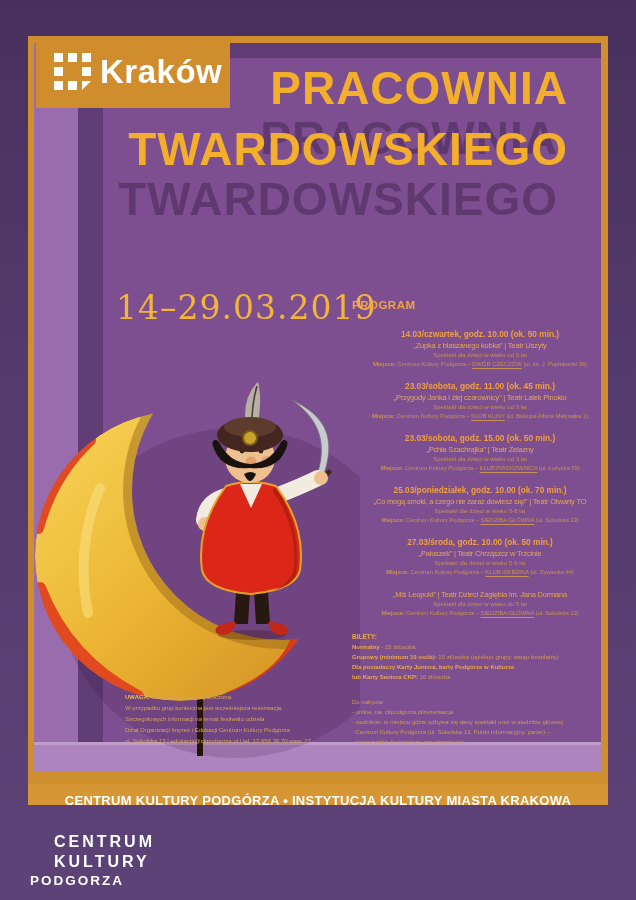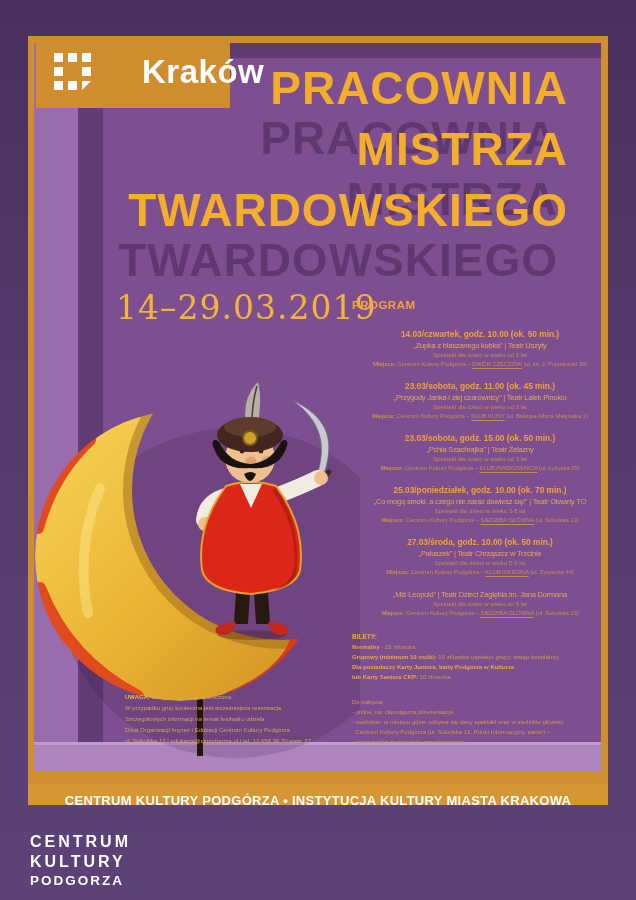--- a/index.html
+++ b/index.html
@@ -14,21 +14,21 @@
   .frame{left:28px;top:36px;width:580px;height:769px;background:#cf8f2e;}
   .panel{position:absolute;left:6px;top:7px;width:567px;height:729px;background:#7d4f90;overflow:hidden;}
   .stripe-light{position:absolute;left:0;top:0;width:44px;height:702px;background:#996cad;}
   .stripe-dark{position:absolute;left:44px;top:65px;width:25px;height:637px;background:#613d75;}
   .top-shadow{position:absolute;left:69px;top:0;right:0;height:15px;background:#5e3a71;opacity:.9;}
   .floor{position:absolute;left:0;right:0;bottom:0;height:27px;background:#ae84bf;border-top:3px solid #c09ccd;}
   .banner-bottom{position:absolute;left:0;bottom:0;width:580px;height:21px;background:#d79634;
     color:#fff;font-weight:bold;font-size:13px;letter-spacing:.3px;text-align:center;line-height:33px;}
   
   .krakow{left:36px;top:36px;width:194px;height:72px;background:#d08d2d;}
-  .krakow-text{position:absolute;left:64px;top:17px;color:#fff;font-size:33px;font-weight:bold;letter-spacing:.5px;margin-left:42px;}
+  .krakow-text{position:absolute;left:64px;top:17px;color:#fff;font-size:33px;font-weight:bold;letter-spacing:.5px;}
   .krakow-icon{position:absolute;left:17px;top:16px;}
   
   .titleblock{left:120px;top:58px;width:448px;text-align:right;z-index:3;}
   .subtitle{font-family:"DejaVu Serif","Liberation Serif",serif;font-style:italic;
     font-size:21px;color:#f6d9c2;letter-spacing:1px;margin:0 2px 8px 0;}
   .bigline{font-size:46px;font-weight:bold;color:#f3ae2c;line-height:61px;letter-spacing:1px;
     text-shadow:-10px 50px 0 rgba(58,28,70,.45);}
   .dates{left:116px;top:288px;font-family:"DejaVu Serif","Liberation Serif",serif;
     font-size:33px;color:#f3b43a;letter-spacing:1px;z-index:3;}
   
@@ -45,21 +45,21 @@
   .tickets{left:352px;top:632px;width:256px;z-index:3;font-size:6px;line-height:10px;color:#cf9a4e;}
   .tickets .hd{font-size:6.5px;font-weight:bold;color:#eaa83e;}
   .tickets .b{font-weight:bold;color:#eaa83e;}
   .tline{white-space:nowrap;}
   .purchase{left:352px;top:697px;width:256px;z-index:3;font-size:6px;line-height:10px;color:#cf9a4e;}
   .pre{white-space:pre-wrap;}
   .note{left:125px;top:692px;width:232px;z-index:3;font-size:6px;line-height:11px;color:#d6a455;}
   .note .lbl{font-weight:bold;color:#ecba4a;}
   
   .ckp-logo{left:30px;top:832px;color:#fff;font-weight:bold;z-index:3;}
-  .ckp-l1{font-size:16px;letter-spacing:3px;line-height:20px;}
+  .ckp-l1{font-size:16px;letter-spacing:3px;line-height:20px;margin-left:24px;}
   .ckp-l3{font-size:13.5px;letter-spacing:2px;line-height:18px;}
   
   .illu{left:30px;top:378px;width:330px;height:380px;z-index:2;}
 </style>
 </head>
 <body>
 
 <div class="abs frame">
   <div class="panel">
     <div class="stripe-light"></div>
@@ -83,21 +83,20 @@
           <rect x="15" y="29" width="9" height="9"></rect>
         <polygon points="29,29 38,29 29,38"></polygon>
       </g>
     </svg>
   </span>
   <span class="krakow-text">Kraków</span>
 </div>
 
 <div class="abs titleblock">
   <div class="bigline">PRACOWNIA</div>
-  <div class="bigline">MISTRZA</div>
   <div class="bigline">TWARDOWSKIEGO</div>
 </div>
 <div class="abs dates">14–29.03.2019</div>
 
 <svg class="abs illu" viewBox="0 0 330 380">
   <defs>
     <linearGradient id="goldg" x1="0" y1="0" x2="1" y2="1">
       <stop offset="0" stop-color="#f8d65a"></stop>
         <stop offset=".5" stop-color="#ecb534"></stop>
         <stop offset="1" stop-color="#cf8f22"></stop>

